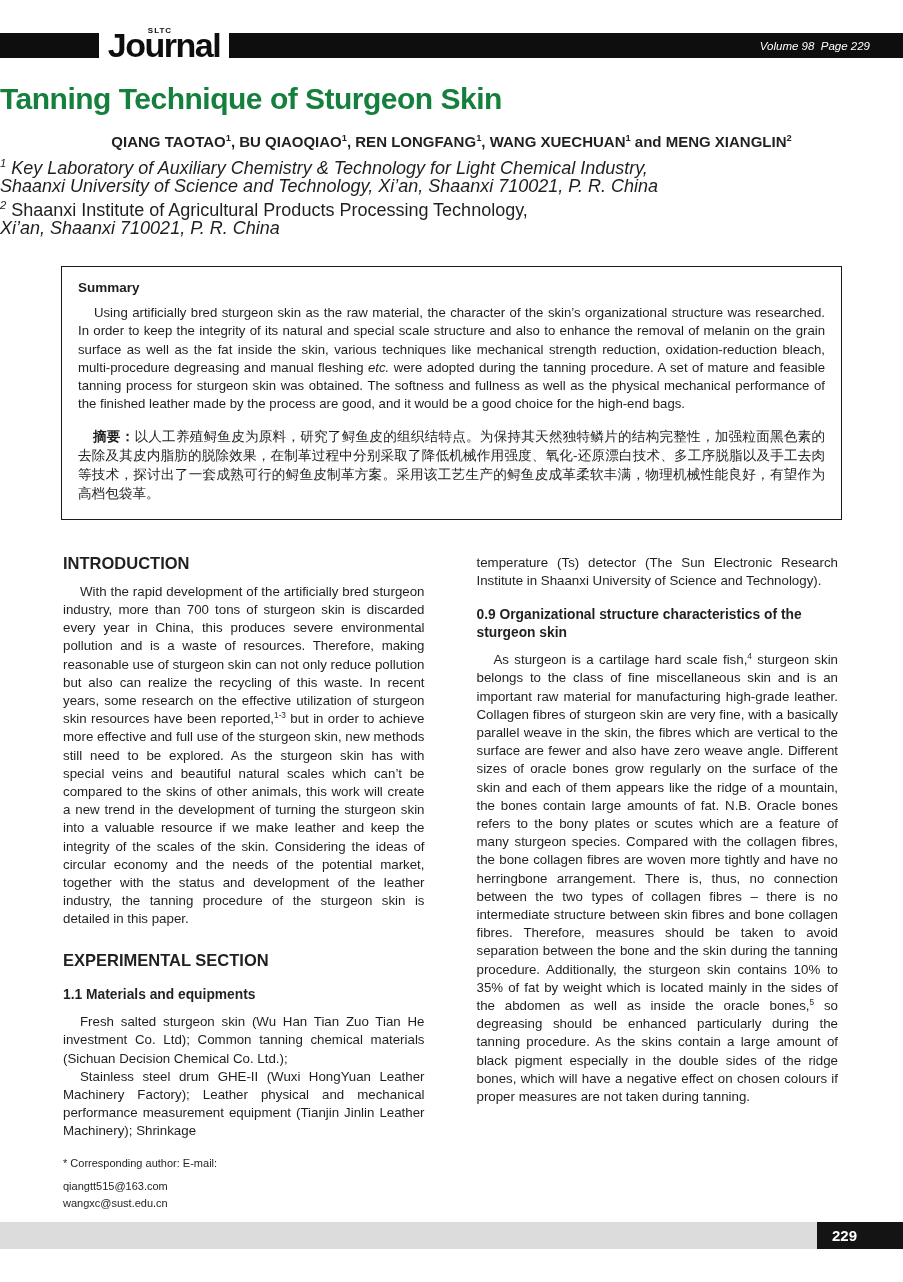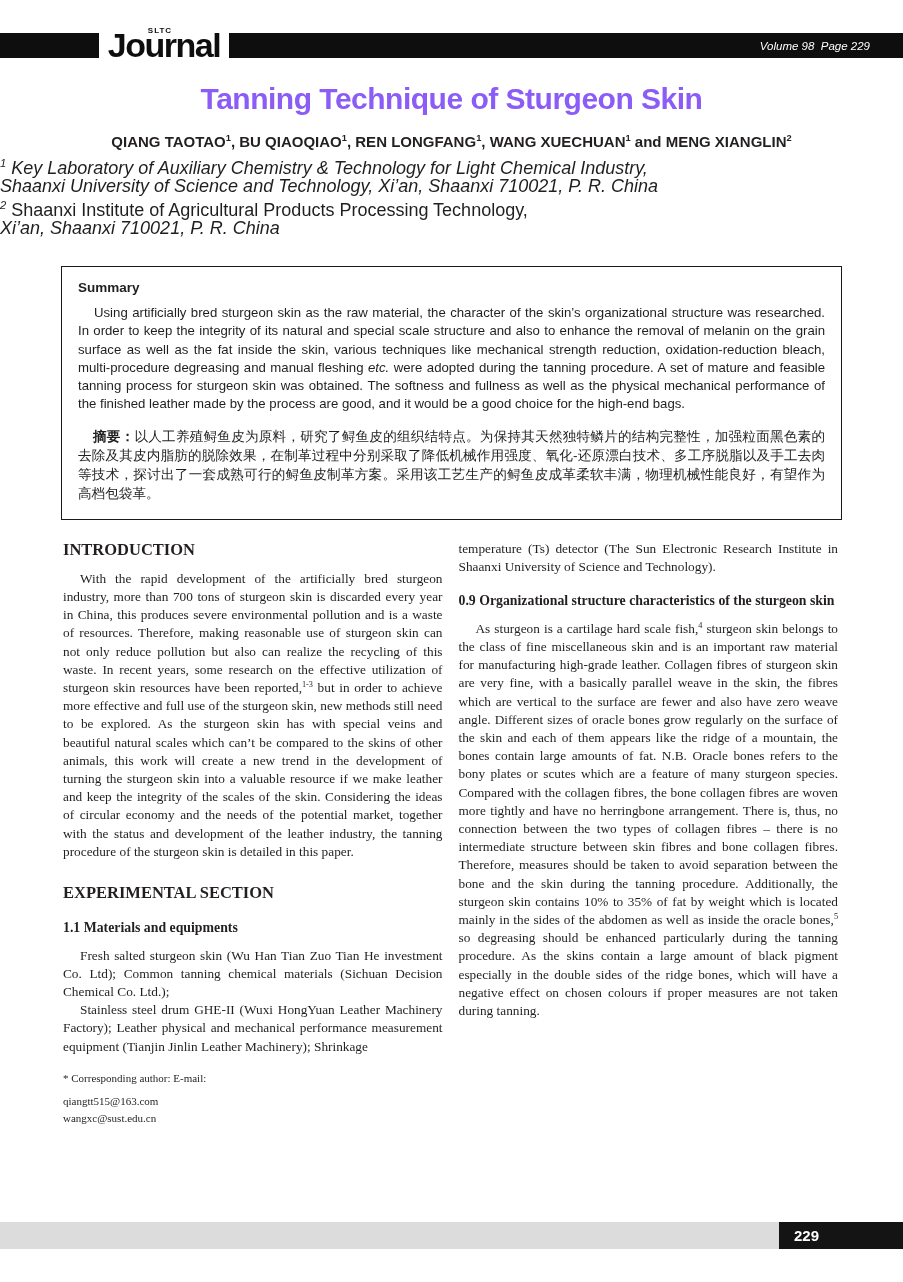--- a/index.html
+++ b/index.html
@@ -35,22 +35,22 @@
     padding-bottom:2px;
     margin-top:10px;
   }
   .logo .sltc {
     position:absolute; top:-1px; left:40px;
     font-size:8px; font-weight:bold; letter-spacing:1px;
   }
   
   .title {
     margin-top:82px;
-    text-align:center;
-    font-size:30px; font-weight:bold; color:#8b5cf6;
+    text-align:left;
+    font-size:30px; font-weight:bold; color:#15803d;
     letter-spacing:-0.5px;
   }
   .authors {
     margin-top:17px;
     text-align:center;
     font-size:15px; font-weight:bold; color:#231f20;
   }
   .affil { text-align:left; font-size:18px; line-height:18px; color:#1f1f1f; }
   .affil-group1 { margin-top:9px; }
   .affil-group2 { margin-top:6px; }
@@ -65,23 +65,22 @@
   .summary-heading { font-size:13.5px; font-weight:bold; margin-bottom:9px; }
   .summary-body {
     font-size:13.2px; line-height:18.3px; text-align:justify; text-indent:16px;
   }
   .abstract-zh {
     margin-top:13px;
     font-size:13.6px; line-height:19px; text-align:justify; text-indent:15px;
   }
   
   .columns {
-    display:flex; gap:16px;
-    margin:20px 65px 0 63px;
-    font-family:Liberation Serif, serif;
+    display:flex; gap:52px;
+    margin:34px 65px 0 63px;
   }
   .col { flex:1 1 0; min-width:0; }
   .sec-heading {
     font-size:16.5px; font-weight:bold; color:#231f20;
     margin-bottom:10px;
   }
   .sec-heading.later { margin-top:22px; }
   .sub-heading {
     font-size:13.8px; font-weight:bold; color:#231f20;
     margin-top:16px; margin-bottom:10px; line-height:17.5px;
@@ -97,21 +96,21 @@
     display:flex; gap:7px;flex-direction:column;
   }
   .footnote .emails { display:flex; flex-direction:column; }
   .footnote a { color:#1f1f1f; text-decoration:none; }
   
   .footer-bar {
     position:absolute; left:0; top:1222px; width:903px; height:27px;
     background:#dcdcdc;
   }
   .page-num-box {
-    position:absolute; right:0; top:1222px; width:124px; height:27px;
+    position:absolute; right:0; top:1222px; width:86px; height:27px;
     background:#141414; color:#ffffff;
     display:flex; align-items:center;
     padding-left:15px;
     font-size:15px; font-weight:bold;
   }
 </style>
 </head>
 <body>
 
 <div class="page">

